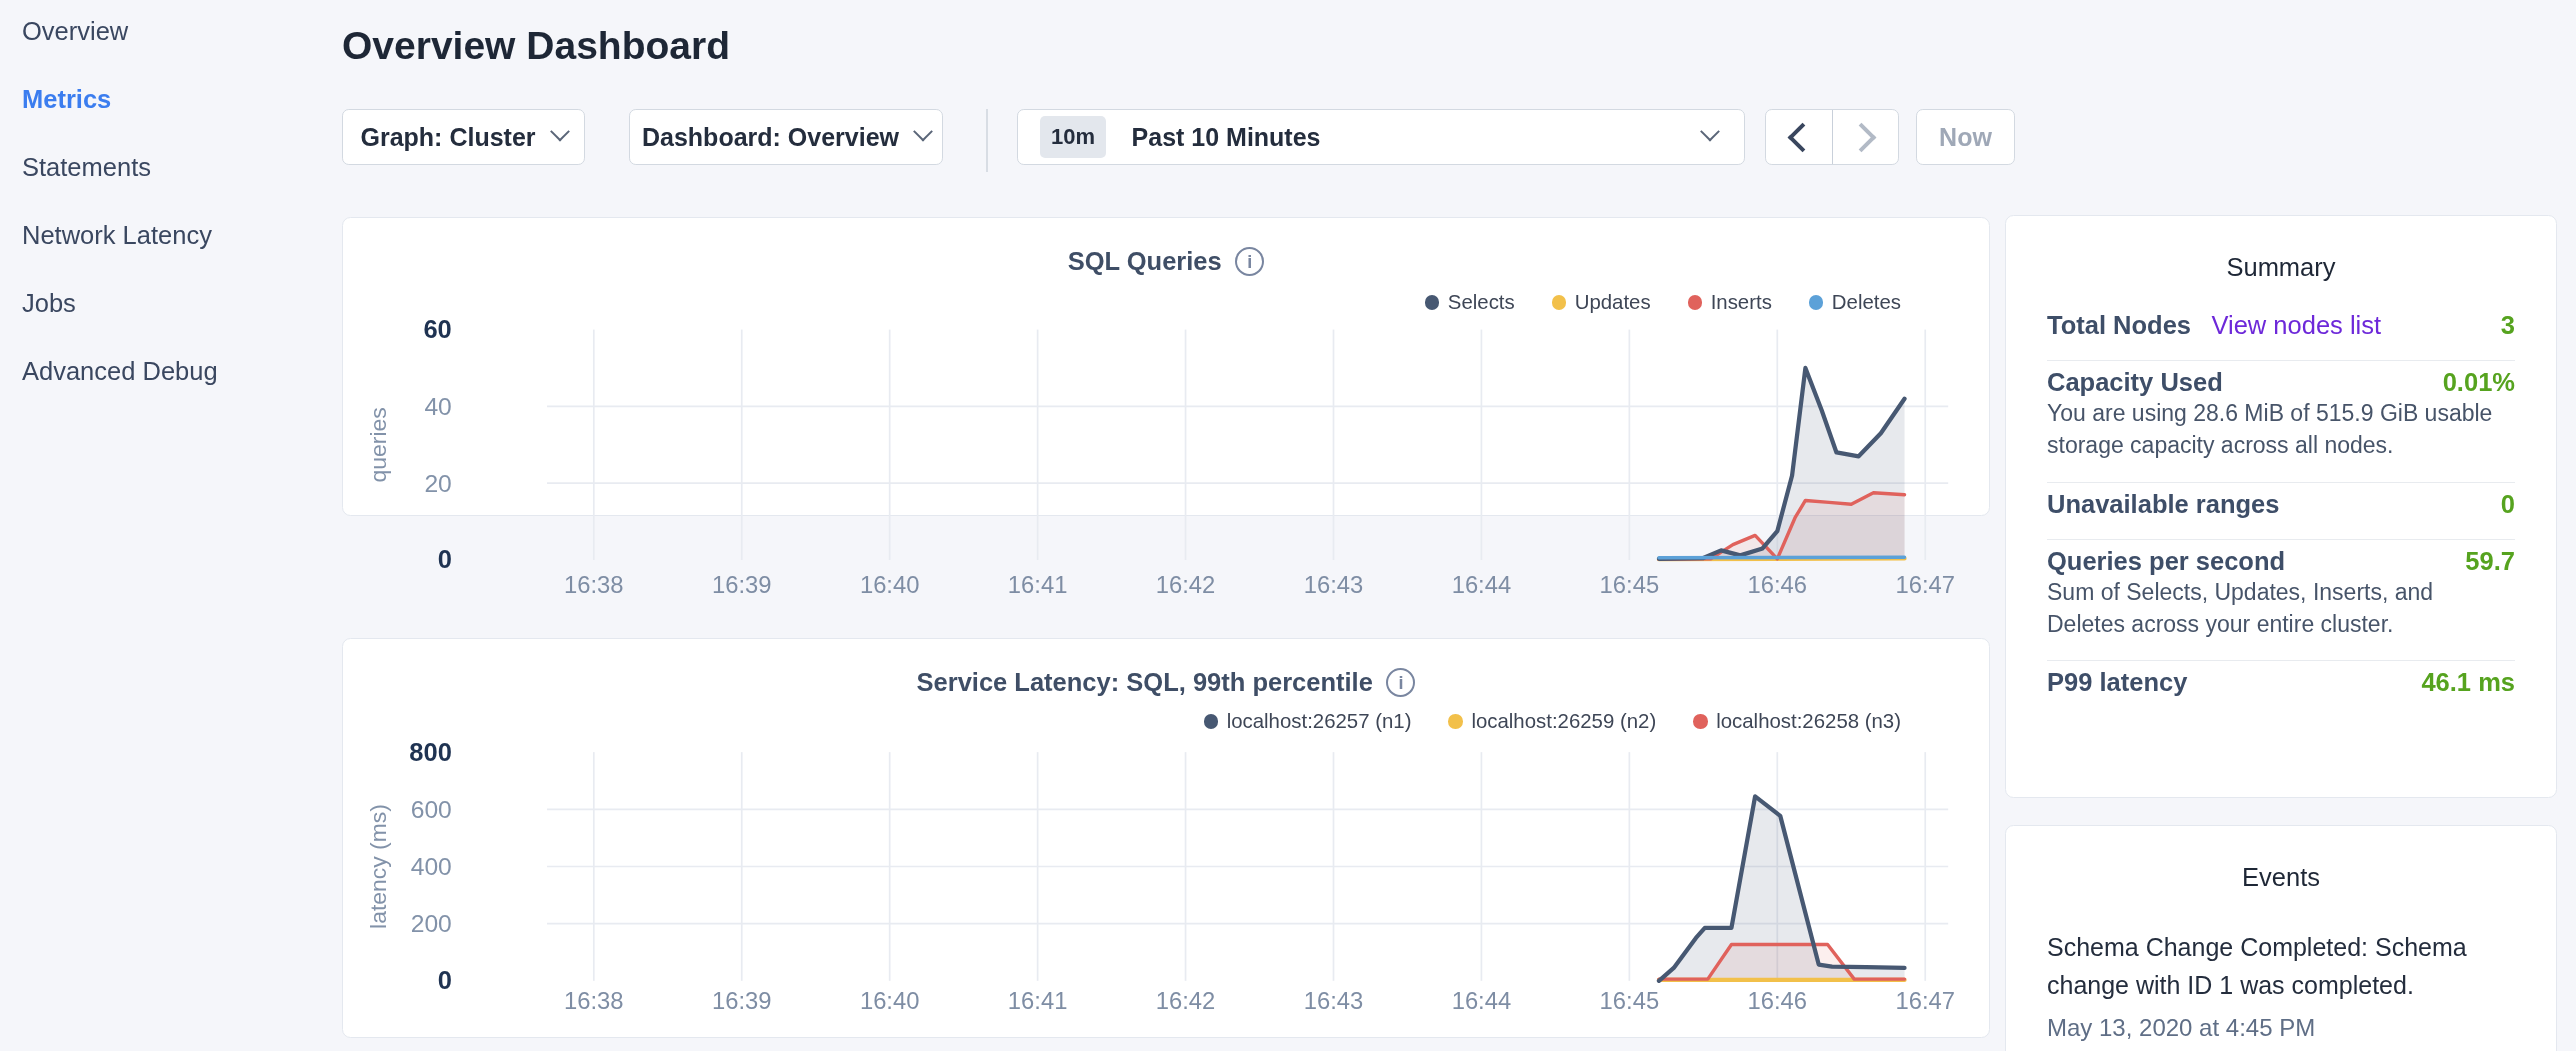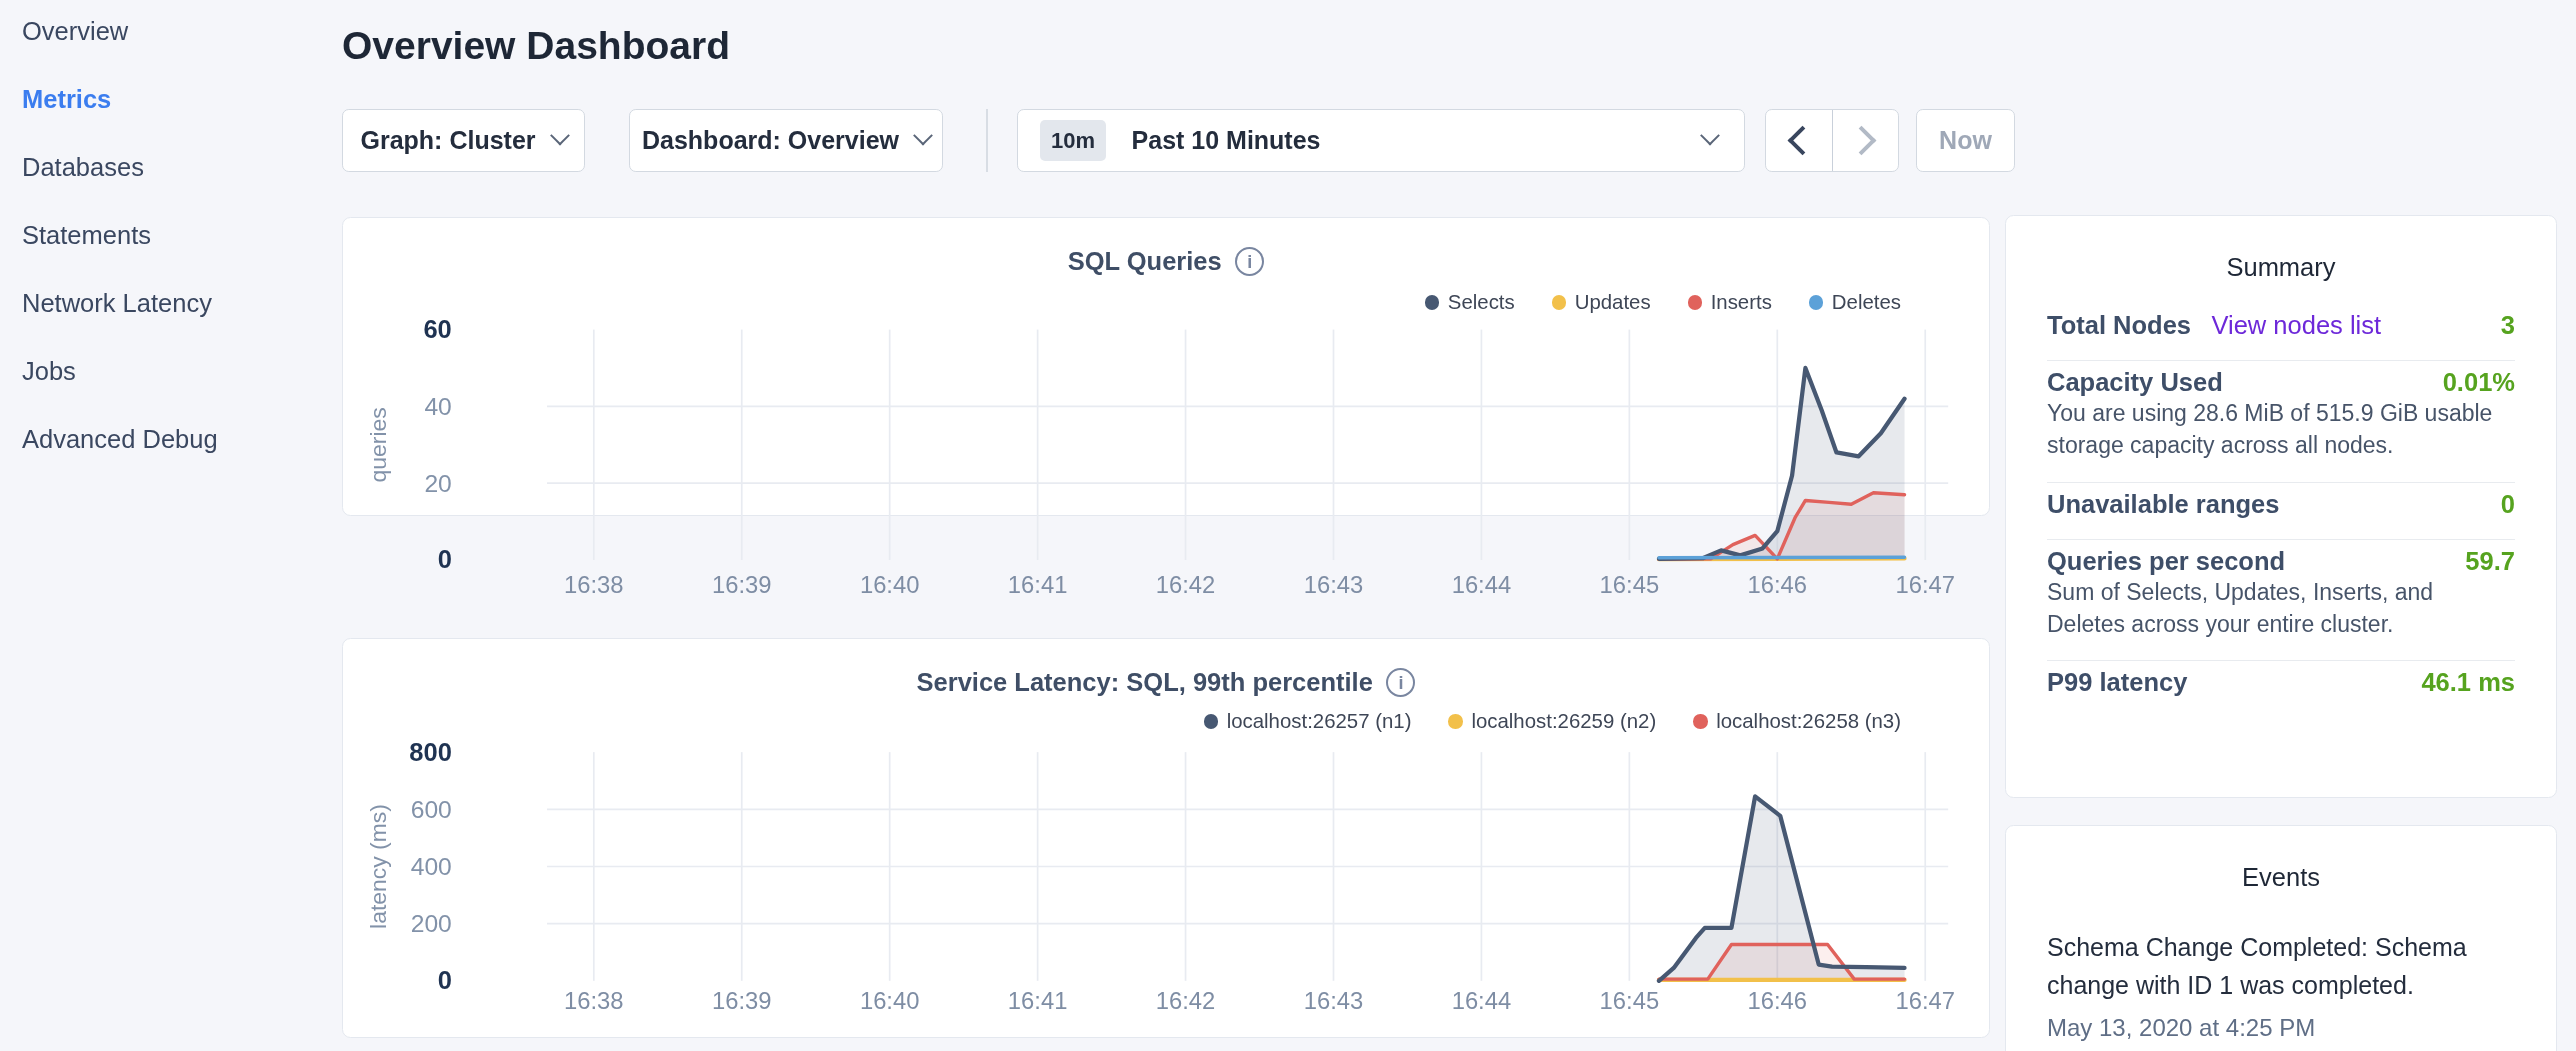--- a/index.html
+++ b/index.html
@@ -17,21 +17,21 @@
   }
   .side-item+.side-item{margin-top:0;}
   .side-item.active{color:#3B7DEF;font-weight:700;}
   
   .page-title{
     position:absolute;left:342px;top:22px;font-size:39px;line-height:48px;
     font-weight:700;color:#1E2736;margin:0;
   }
   
   .ctl{
-    position:absolute;top:109px;height:63px;background:#FFFFFF;
+    position:absolute;top:109px;height:56px;background:#FFFFFF;
     border:1.7px solid #D3D9E1;border-radius:6.8px;box-sizing:border-box;
     display:flex;align-items:center;justify-content:center;
     font-size:25px;font-weight:700;color:#242D3D;cursor:pointer;
   }
   .chev-down{
     width:12px;height:12px;border:solid #5A6578;border-width:0 2.6px 2.6px 0;
     transform:rotate(45deg) translate(-1.7px,-1.7px);margin-left:17px;margin-top:-5.1px;
   }
   .toolbar-divider{position:absolute;left:986px;top:109px;width:1.7px;height:63px;background:#D8DDE4;}
   .time-selector{justify-content:flex-end;padding:0 22px;}
@@ -83,21 +83,20 @@
   .row-gap{margin-top:29px;}
   .event-msg{font-size:25px;color:#242D3D;line-height:38px;margin-top:36px;}
   .event-time{font-size:24px;color:#5F6E86;margin-top:10.2px;}
 </style>
 </head>
 <body>
 
 <nav class="sidebar">
   <div class="side-item">Overview</div>
   <div class="side-item active">Metrics</div>
-  <div class="side-item">Databases</div>
   <div class="side-item">Statements</div>
   <div class="side-item">Network Latency</div>
   <div class="side-item">Jobs</div>
   <div class="side-item">Advanced Debug</div>
 </nav>
 
 <h1 class="page-title">Overview Dashboard</h1>
 
 <div class="ctl" style="left:342px;width:243px;">
   <span>Graph: Cluster</span>
@@ -278,15 +277,15 @@
 
   <div class="sum-row">
     <span class="sum-label">P99 latency</span>
     <span class="sum-value">46.1 ms</span>
   </div>
 </div>
 
 <div class="card panel" style="top:825px;height:281px;">
   <div class="panel-title">Events</div>
   <div class="event-msg">Schema Change Completed: Schema change with ID 1 was completed.</div>
-  <div class="event-time">May 13, 2020 at 4:25 PM</div>
+  <div class="event-time">May 13, 2020 at 4:45 PM</div>
 </div>
 
 
 </body></html>

